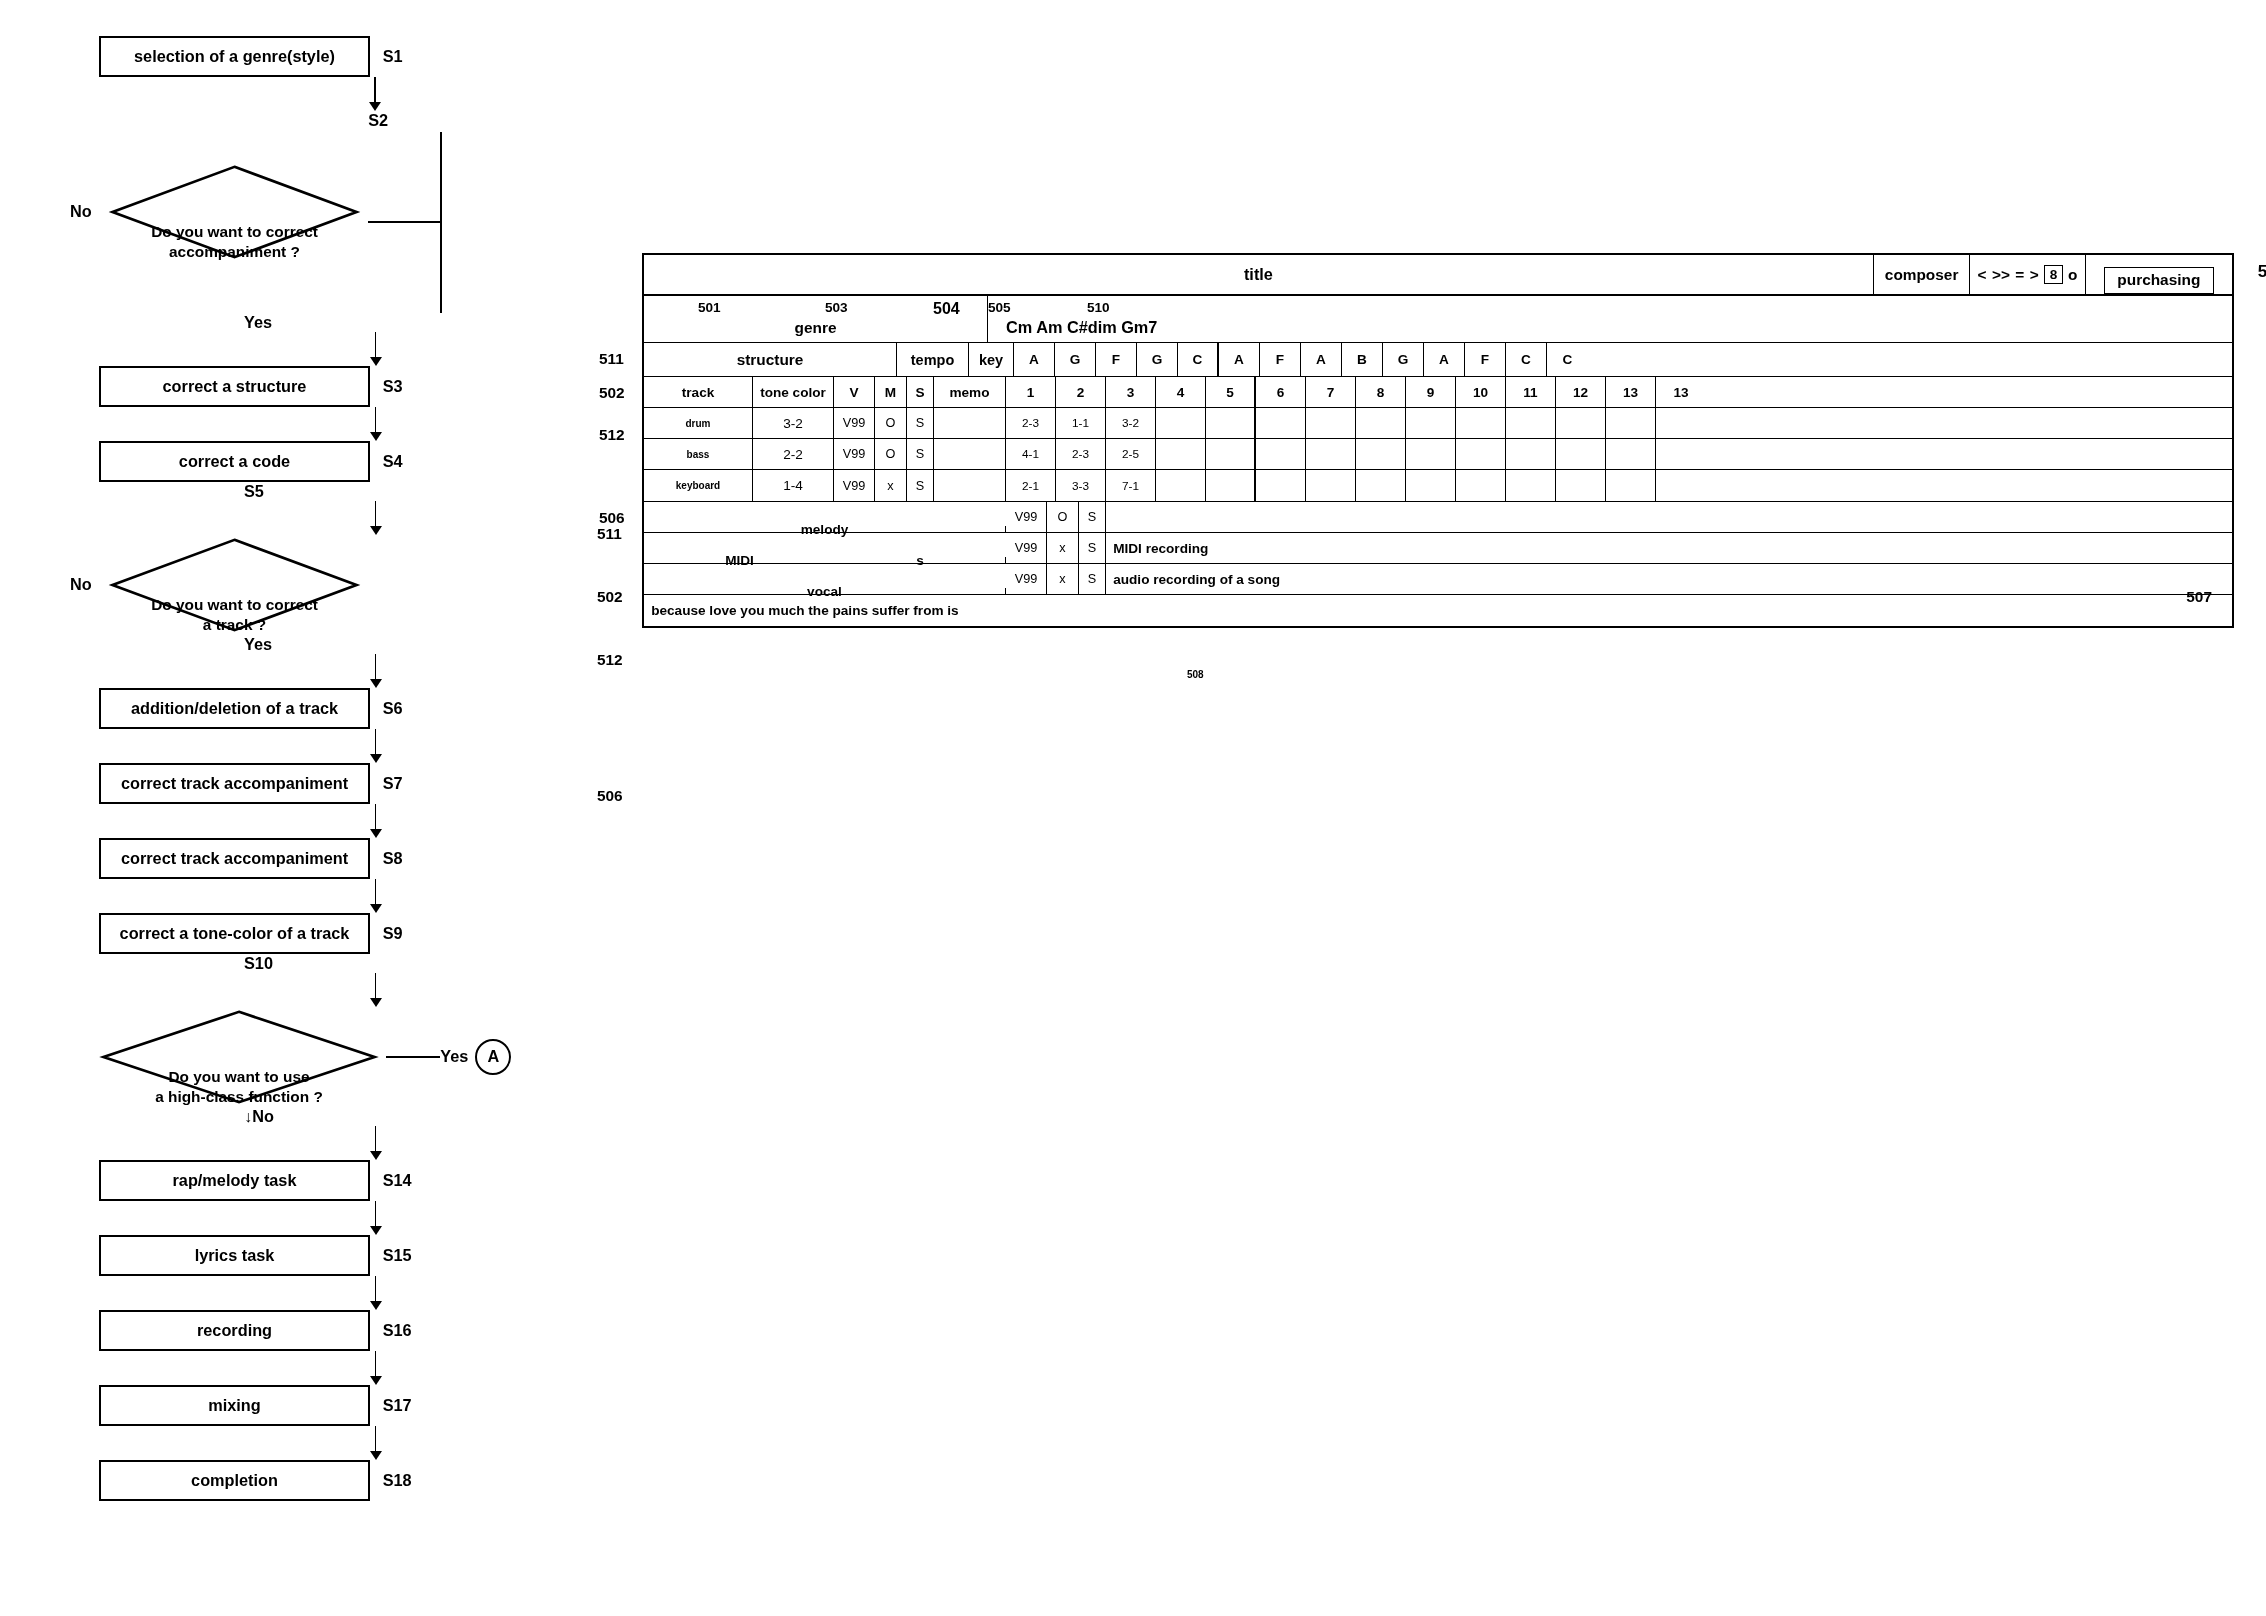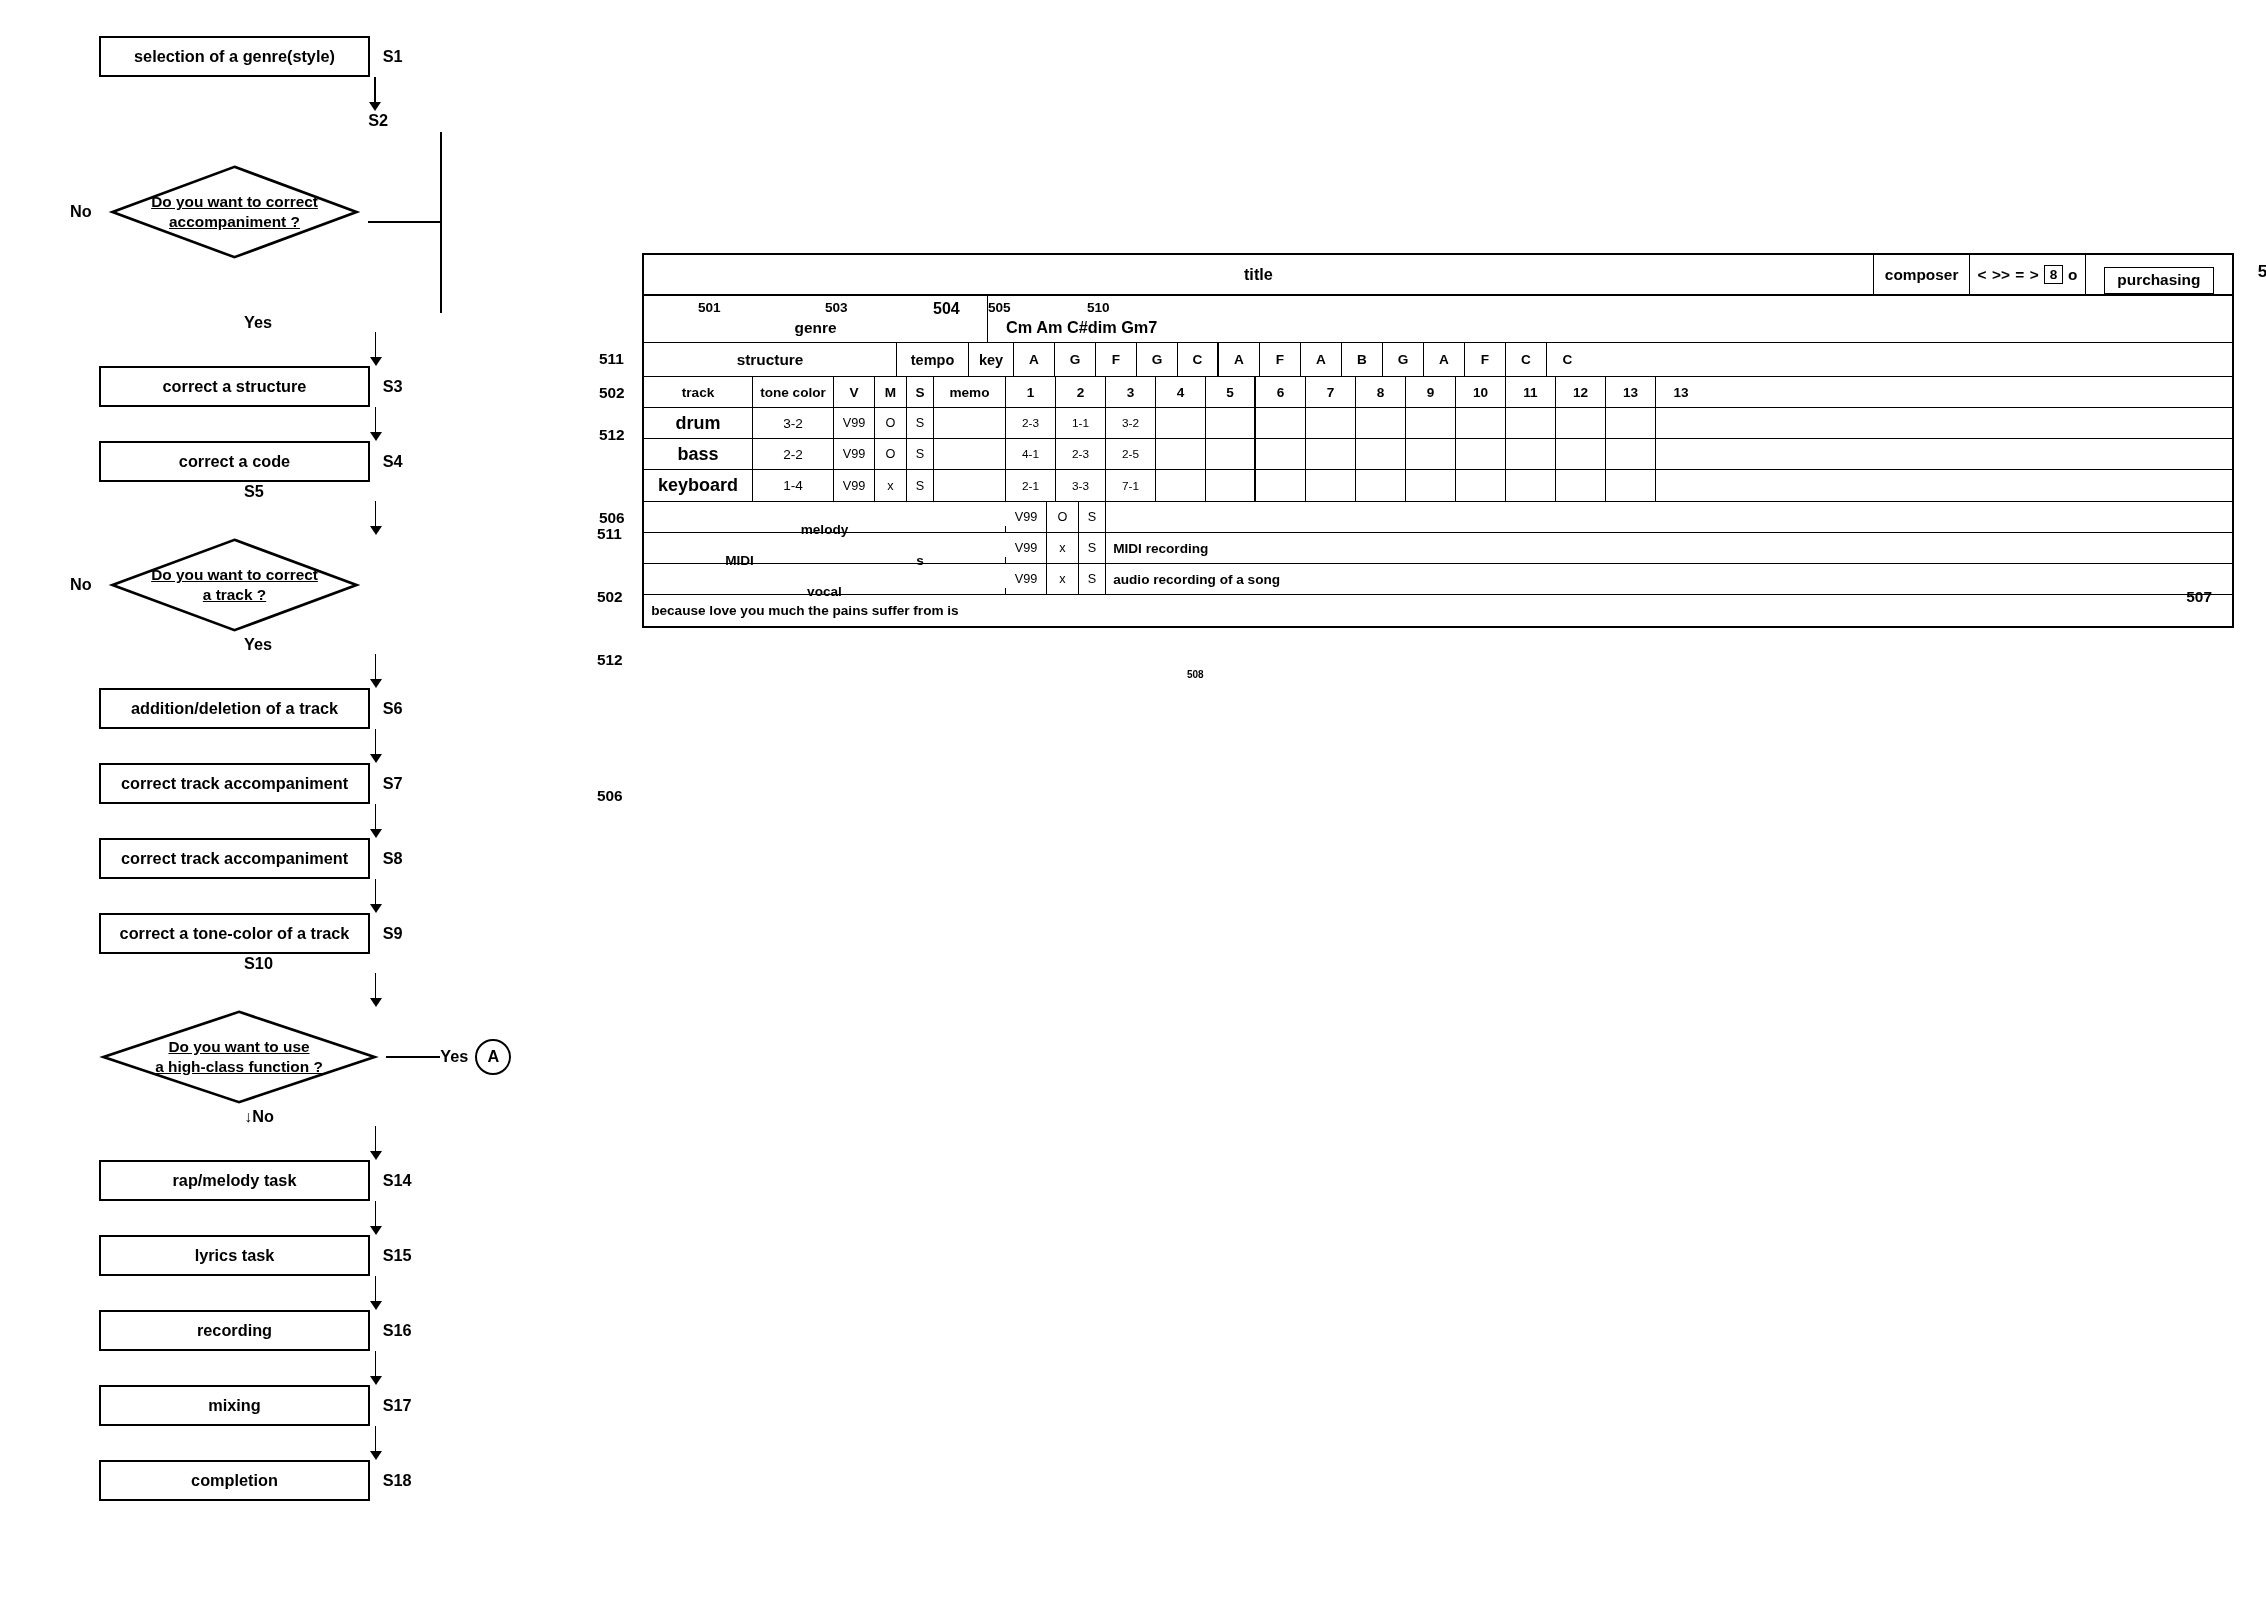--- a/index.html
+++ b/index.html
@@ -35,25 +35,24 @@
       font-size: 16.3px;
       font-weight: bold;
       background: #fff;
       min-width: 271px;
       display: inline-block;
     }
 
     .diamond-wrap {
       position: relative;
       display: inline-flex;
-      align-items: center;
+      align-items: flex-end;
       justify-content: center;
       width: 253px;
       height: 100px;
-      text-decoration: underline;
     }
     .diamond-svg {
       position: absolute;
       top: 0; left: 0;
       width: 100%; height: 100%;
     }
     .diamond-inner-text {
       position: relative;
       z-index: 2;
       font-size: 15.4px;
@@ -178,21 +177,21 @@
     .rth-seqs  { flex: 1; display: flex; align-items: center; }
     .seq-num-cell { border-right: 0.9px solid #000; min-width: 50px; height: 100%; display: flex; align-items: center; justify-content: center; font-size: 13.6px; font-weight: bold; }
 
     
     .track-data-row {
       display: flex;
       align-items: stretch;
       border-bottom: 0.9px solid #000;
       height: 31px;
     }
-    .td-name  { width: 109px; border-right: 1.8px solid #000; display: flex; align-items: center; justify-content: center; font-size: 18px; font-weight: bold; }
+    .td-name  { width: 109px; border-right: 1.8px solid #000; display: flex; align-items: center; justify-content: center; font-size: 10px; font-weight: bold; }
     .td-tone  { width: 81px;  border-right: 1.8px solid #000; display: flex; align-items: center; justify-content: center; font-size: 13.6px; }
     .td-v     { width: 41px;  border-right: 0.9px solid #000; display: flex; align-items: center; justify-content: center; font-size: 12.7px; }
     .td-m     { width: 32px;  border-right: 0.9px solid #000; display: flex; align-items: center; justify-content: center; font-size: 12.7px; }
     .td-s2    { width: 27px;  border-right: 0.9px solid #000; display: flex; align-items: center; justify-content: center; font-size: 12.7px; }
     .td-memo  { width: 72px;  border-right: 1.8px solid #000; display: flex; align-items: center; justify-content: center; font-size: 12.7px; }
     .td-seqs  { flex: 1; display: flex; align-items: center; }
     .seq-data-cell { border-right: 0.9px solid #000; min-width: 50px; height: 100%; display: flex; align-items: center; justify-content: center; font-size: 11.8px; }
 
     
     .spec-row {

